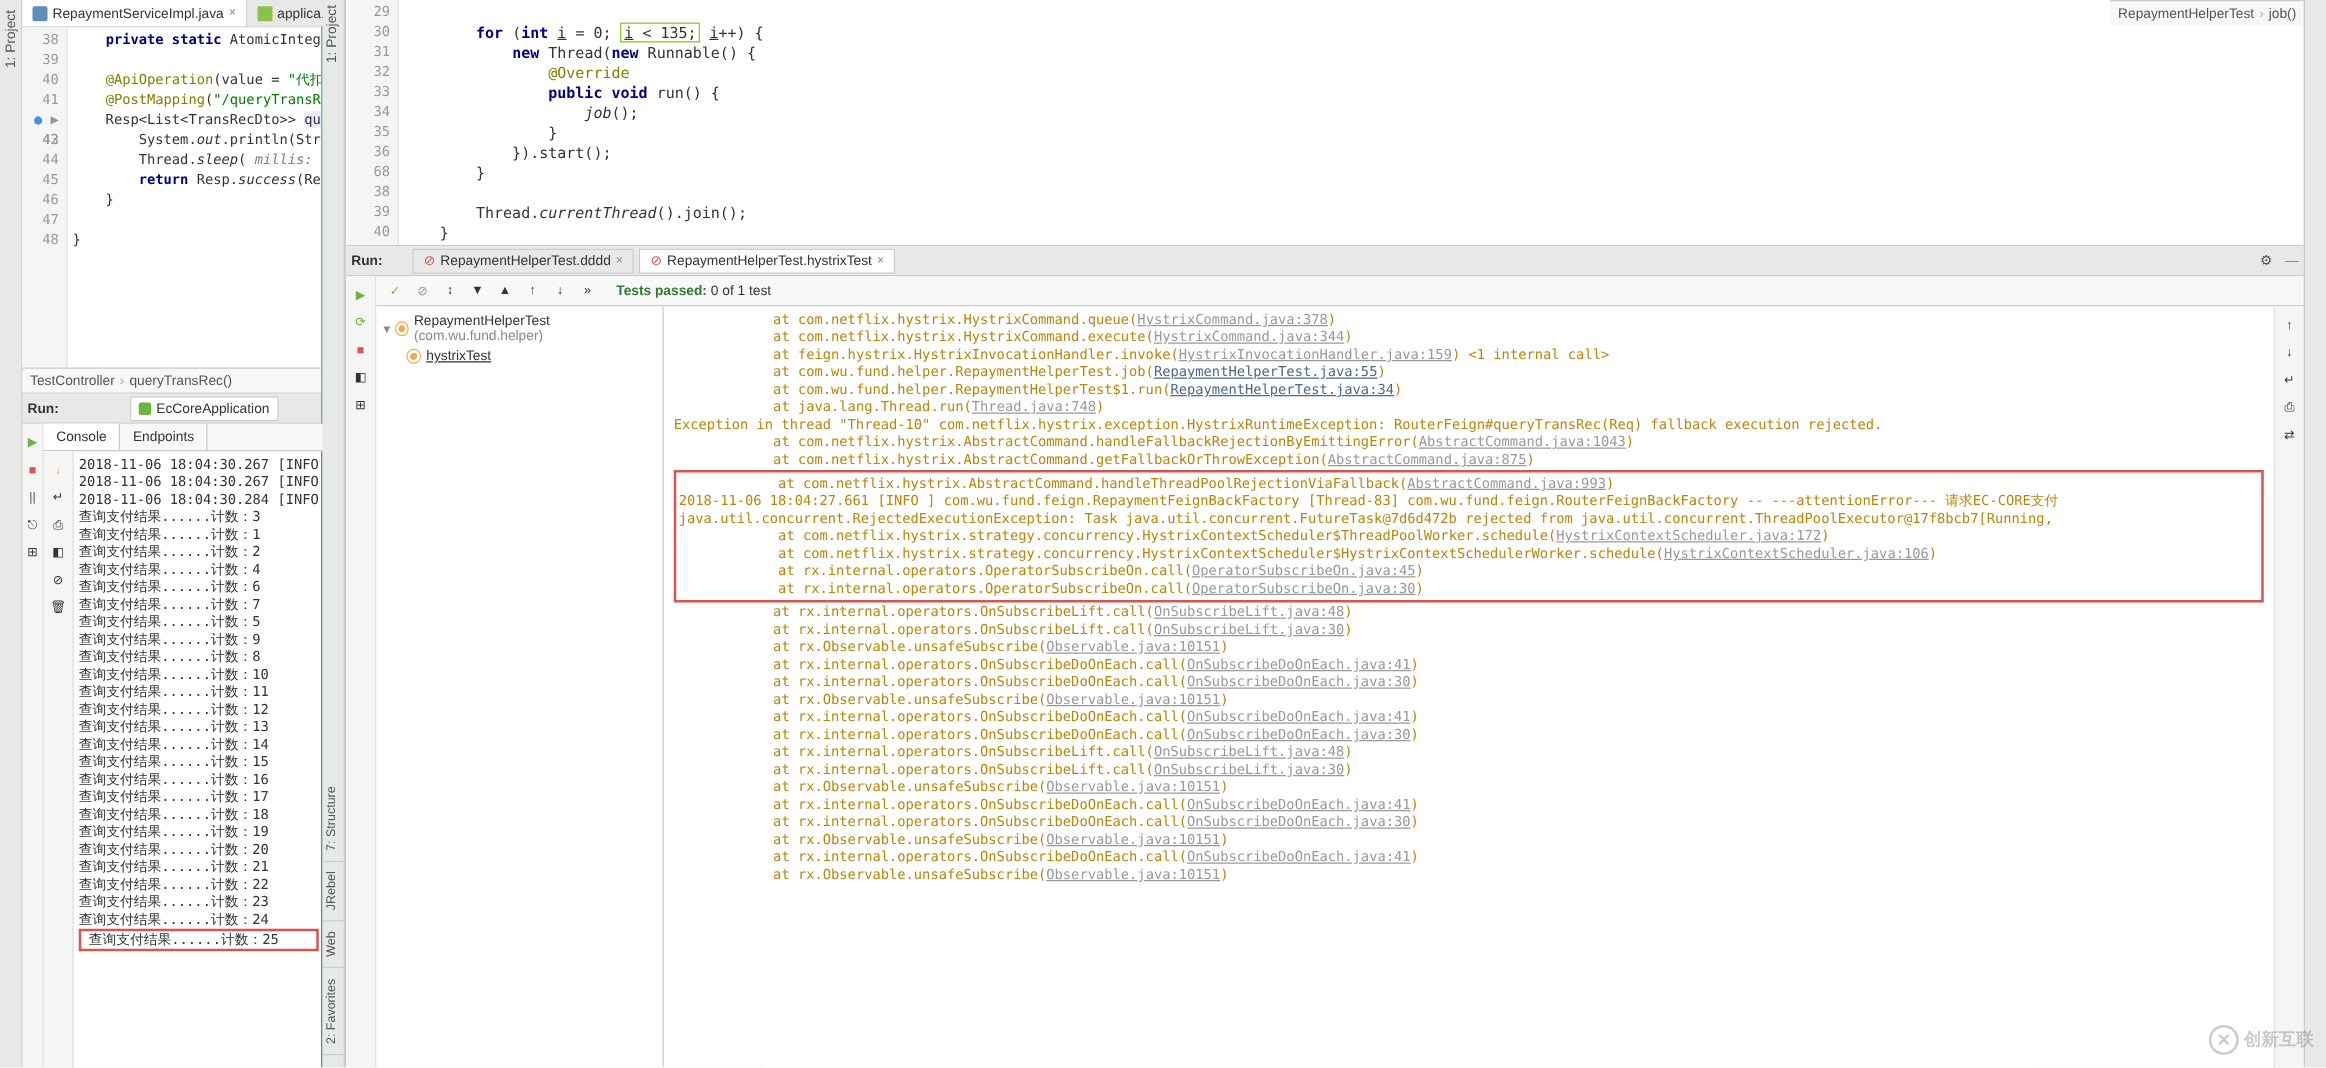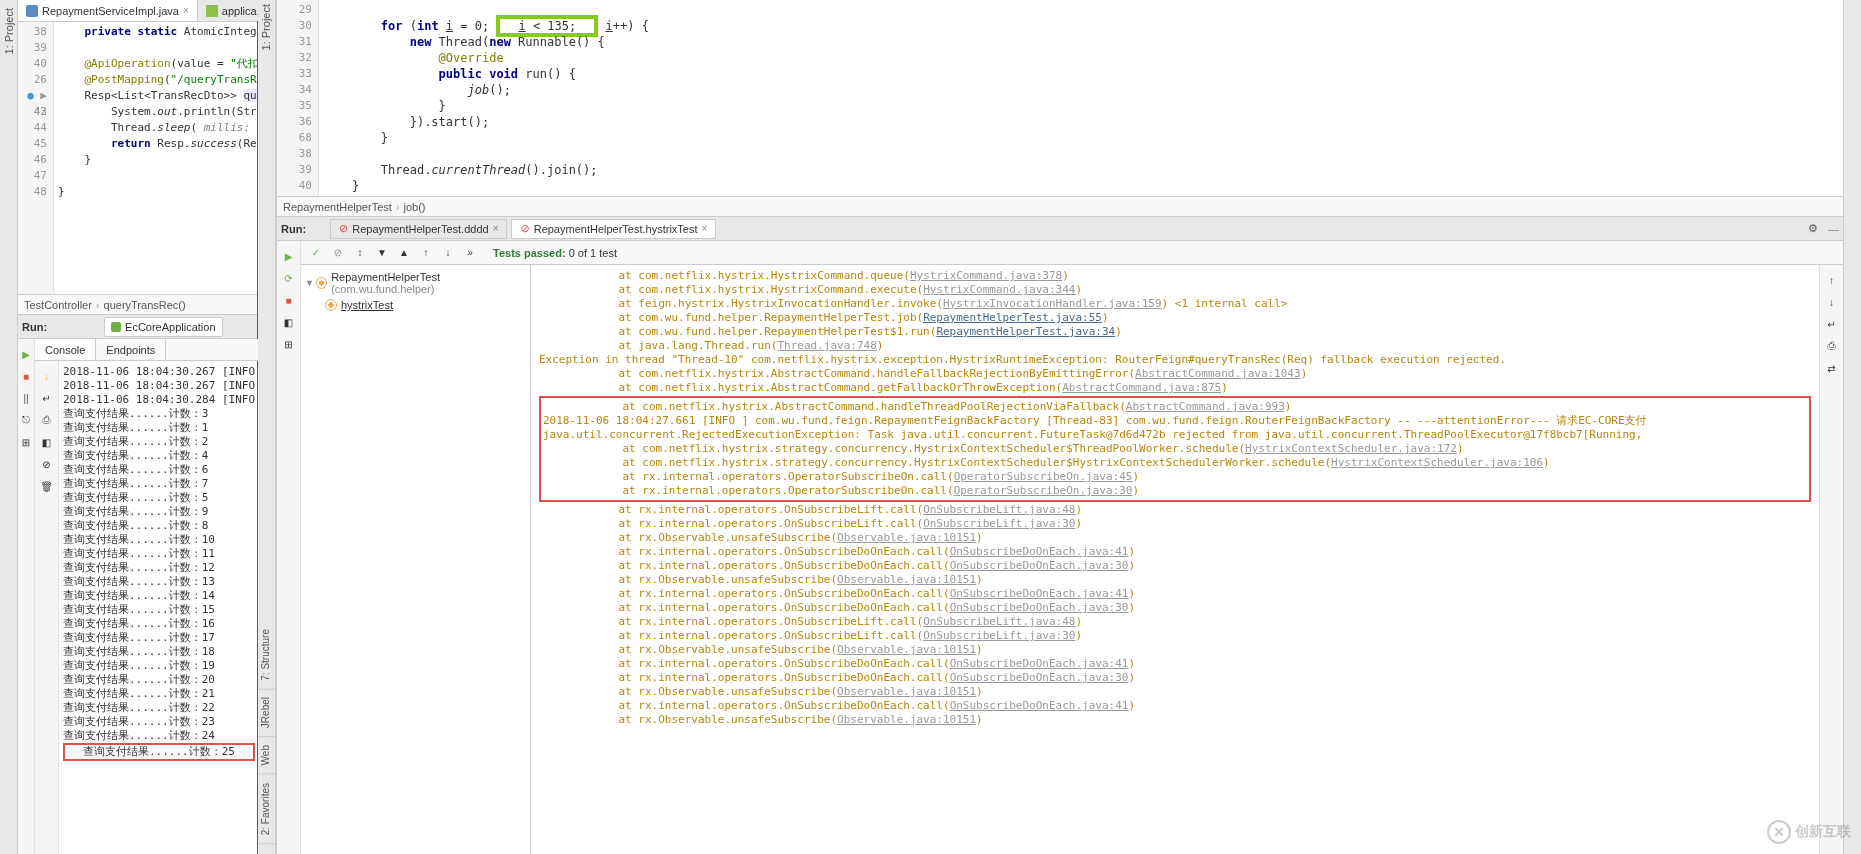--- a/index.html
+++ b/index.html
@@ -49,28 +49,28 @@
     
     .run-content { flex: 1; display: flex; flex-direction: column; }
     .run-sub-tabs { display: flex; height: 22px; border-bottom: 1px solid #ccc; background: #f8f8f8; }
     .sub-tab { padding: 0 10px; display: flex; align-items: center; font-size: 11px; border-right: 1px solid #ccc; cursor: pointer; }
     .sub-tab.active { background: #fff; }
     .sub-toolbar { width: 24px; border-right: 1px solid #e0e0e0; background: #f5f5f5; display: flex; flex-direction: column; align-items: center; padding-top: 4px; }
     
     .console-wrap { flex: 1; display: flex; }
     .console-output { flex: 1; font-family: Consolas, monospace; font-size: 11px; line-height: 14px; padding: 4px; overflow-y: auto; white-space: pre; }
     .console-line { white-space: pre; }
-    .console-line.highlighted { border: 2px solid #d9534f; padding: 0 18px; }
+    .console-line.highlighted { border: 2px solid #d9534f; padding: 0 6px; }
     
     
     .right-panel { flex: 1; display: flex; flex-direction: column; border-left: 1px solid #ccc; }
-    .right-editor { flex: 0 0 180px; display: flex; flex-direction: column; }
+    .right-editor { flex: 0 0 180px; display: flex; }
     .right-editor .editor-area { flex: 1; }
     .right-code-area { flex: 1; font-family: Consolas, monospace; font-size: 12px; line-height: 16px; padding: 2px 4px; white-space: pre; }
-    .right-code-area .highlight-box { border: 4px solid #84cc16; padding: 0 18px; }
+    .right-code-area .highlight-box { border: 1px solid #84cc16; padding: 0 2px; }
     
     
     .right-run-panel { flex: 1; border-top: 1px solid #ccc; display: flex; flex-direction: column; }
     .right-run-header { display: flex; align-items: center; height: 24px; background: #e8e8e8; border-bottom: 1px solid #ccc; padding: 0 4px; font-size: 11px; justify-content: space-between; }
     .right-run-tabs { display: flex; align-items: center; }
     .test-tab { display: flex; align-items: center; padding: 0 8px; height: 20px; background: #fff; border: 1px solid #ccc; margin-right: 4px; font-size: 11px; }
     .test-tab.active { background: #fff; }
     .test-tab.inactive { background: #e8e8e8; }
     .gear-icon { width: 14px; height: 14px; color: #555; cursor: pointer; }
     
@@ -130,21 +130,21 @@
         <span class="tab-icon" style="background:#8bc34a;"></span>
         <span>applica...</span>
       </div>
     </div>
 
     <div class="editor-area">
       <div class="gutter" id="left-gutter">
           <div class="gutter-line">38</div>
           <div class="gutter-line">39</div>
           <div class="gutter-line">40</div>
-          <div class="gutter-line">26</div>
+          <div class="gutter-line">41</div>
           <div class="gutter-line"><span style="color:#4a90d9;">●</span> ▶ 42</div>
           <div class="gutter-line">43</div>
           <div class="gutter-line">44</div>
           <div class="gutter-line">45</div>
           <div class="gutter-line">46</div>
           <div class="gutter-line">47</div>
           <div class="gutter-line">48</div>
         </div>
       <div class="code-area" id="left-code"><div class="code-line">    <span class="kw">private static</span> AtomicIntege</div><div class="code-line">&nbsp;</div><div class="code-line">    <span class="ann">@ApiOperation</span>(value = <span class="str">"代扣结</span></div><div class="code-line">    <span class="ann">@PostMapping</span>(<span class="str">"/queryTransRe</span></div><div class="code-line">    Resp&lt;List&lt;TransRecDto&gt;&gt; <span style="background:#e8e8ff;">que</span></div><div class="code-line">        System.<span class="static-call">out</span>.println(Stri</div><div class="code-line">        Thread.<span class="static-call">sleep</span>( <span class="comment">millis:</span> 500)</div><div class="code-line">        <span class="kw">return</span> Resp.<span class="static-call">success</span>(Resp</div><div class="code-line">    }</div><div class="code-line">&nbsp;</div><div class="code-line">}</div></div>
     </div>

